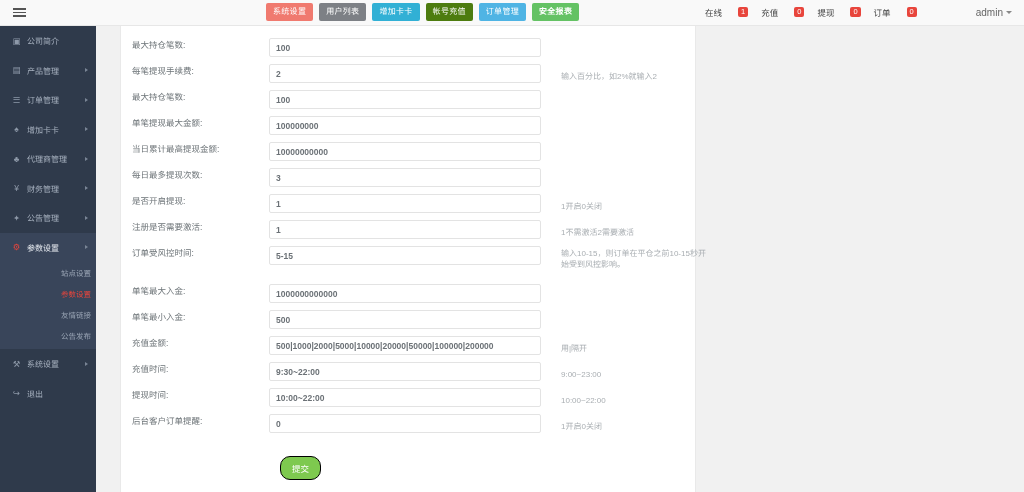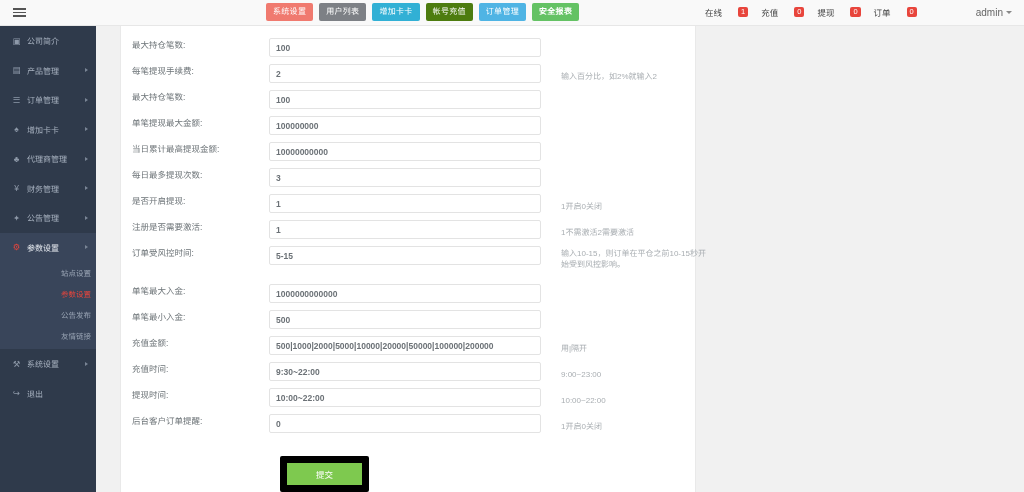--- a/index.html
+++ b/index.html
@@ -248,25 +248,25 @@
     line-height: 1.4;
   }
 
   .submit-row {
     display: flex;
     margin-top: 16px;
     padding-left: 159px;
   }
   .btn-submit {
     background: #7ec94f;
-    border: 7px solid #000000;
+    border: 1px solid #000000;
     color: #fff;
     font-size: 8.5px;
-    padding: 5px 29px;
-    border-radius: 2px;
+    padding: 5px 11px;
+    border-radius: 10px;
     cursor: pointer;
     font-family: "Liberation Sans", "DejaVu Sans", sans-serif;
   }
 </style>
 </head>
 <body>
 
 <div id="app">
 
   <div class="topbar">
@@ -347,22 +347,22 @@
         <i class="side-arrow"></i>
       </div>
       <div class="side-item active-parent">
         <span class="ico">⚙</span>
         <span>参数设置</span>
         <i class="side-arrow"></i>
       </div>
       <div class="submenu">
         <div class="sub-item">站点设置</div>
         <div class="sub-item active">参数设置</div>
+        <div class="sub-item">友情链接</div>
         <div class="sub-item">公告发布</div>
-        <div class="sub-item">友情链接</div>
       </div>
       <div class="side-item">
         <span class="ico">⚒</span>
         <span>系统设置</span>
         <i class="side-arrow"></i>
       </div>
       <div class="side-item">
         <span class="ico">↪</span>
         <span>退出</span>
       </div>

